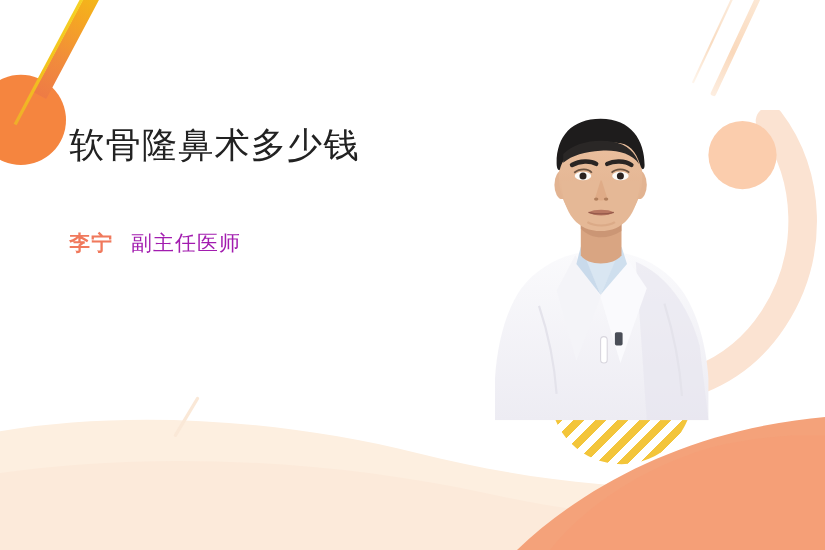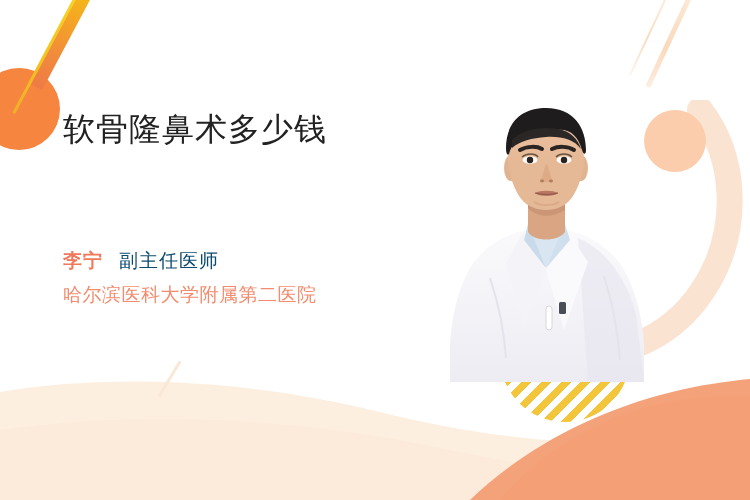--- a/index.html
+++ b/index.html
@@ -6,21 +6,21 @@
     margin: 0;
     padding: 0;
     background: #ffffff;
   }
   #banner {
     position: relative;
     width: 750px;
     height: 500px;
     overflow: hidden;
     background: #ffffff;
-    font-family: Liberation Mono, monospace;
+    font-family: Liberation Sans, sans-serif;
   }
 
   
   .bg-layer {
     position: absolute;
     inset: 0;
     overflow: hidden;
     pointer-events: none;
   }
   .bg-layer svg { display: block; }
@@ -145,35 +145,35 @@
   .headline {
     font-size: 32px;
     line-height: 1.25;
     font-weight: 500;
     color: #222222;
     letter-spacing: 1px;
     margin: 0;
     white-space: nowrap;
   }
   .doctor-line {
-    margin-top: 96px;
+    margin-top: 56px;
     display: flex;
     align-items: baseline;
     color: #F08060;
   }
   .doctor-name {
     font-size: 19px;
     font-weight: bold;
     color: #F0795C;
     letter-spacing: 1px;
   }
   .doctor-title {
     font-size: 19px;
     font-weight: normal;
-    color: #0c4a6e;
+    color: #a21caf;
     margin-left: 16px;
     letter-spacing: 1px;
   }
   .hospital {
     margin-top: 9px;
     font-size: 19px;
     line-height: 1.45;
     color: #F28C6E;
     letter-spacing: 0.5px;
   }
@@ -305,16 +305,15 @@
   </div>
 
   <div class="text-block">
     <h1 class="headline">软骨隆鼻术多少钱</h1>
 
     <div class="doctor-line">
       <span class="doctor-name">李宁</span>
       <span class="doctor-title">副主任医师</span>
     </div>
 
-    <div class="hospital">哈尔滨医科大学附属第二医院</div>
   </div>
 
 </div>
 
 </body></html>

